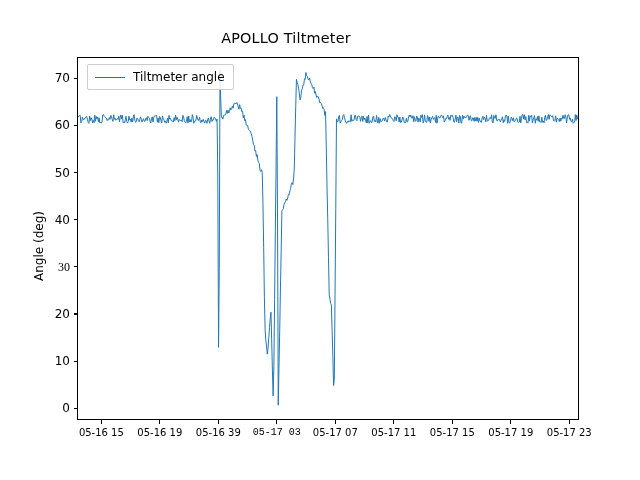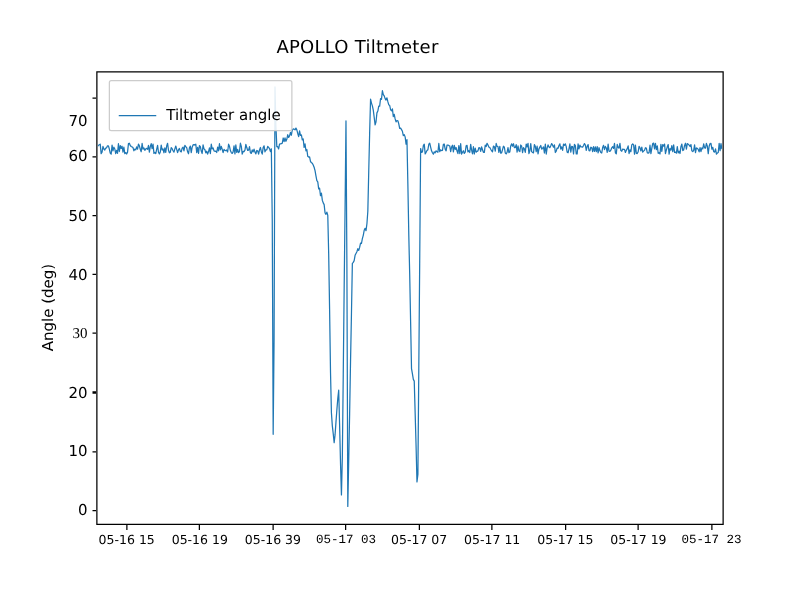--- a/index.html
+++ b/index.html
@@ -103,21 +103,21 @@
     top: 453px;
     width: 502px;
     text-align: center;
     font-size: 12px;
     white-space: nowrap;
   }
   #legend {
     position: absolute;
     left: 87px;
     top: 64px;
-    padding: 20px 8px 5px 7px;
+    padding: 5px 8px 5px 7px;
     border: 1px solid #cccccc;
     border-radius: 2px;
     background: rgba(255,255,255,0.88);
     display: flex;
     align-items: center;
     gap: 8px;
   }
   #legend-swatch {
     width: 30px;
     height: 0;
@@ -138,42 +138,42 @@
   <div id="chart-title">APOLLO Tiltmeter</div>
 
   <div id="ytick-labels">
       <div class="ytick-label" style="top: 408.214px;">0</div>
       <div class="ytick-label" style="top: 361.071px;">10</div>
       <div class="ytick-label" style="top: 313.929px;">20</div>
       <div class="ytick-label" style="top: 266.786px; font-family: Liberation Serif, serif;">30</div>
       <div class="ytick-label" style="top: 219.643px;">40</div>
       <div class="ytick-label" style="top: 172.5px;">50</div>
       <div class="ytick-label" style="top: 125.357px;">60</div>
-      <div class="ytick-label" style="top: 78.2143px; margin-top: 19px;">70</div>
+      <div class="ytick-label" style="top: 78.2143px;">70</div>
     </div>
   <div id="ytick-marks">
       <div class="ytick-mark" style="top: 407.714px;"></div>
       <div class="ytick-mark" style="top: 360.571px;"></div>
       <div class="ytick-mark" style="top: 313.429px;"></div>
       <div class="ytick-mark" style="top: 266.286px;"></div>
       <div class="ytick-mark" style="top: 219.143px;"></div>
       <div class="ytick-mark" style="top: 172px;"></div>
       <div class="ytick-mark" style="top: 124.857px;"></div>
       <div class="ytick-mark" style="top: 77.7143px;"></div>
     </div>
   <div id="xtick-labels">
       <div class="xtick-label" style="left: 101.369px;">05-16 15</div>
       <div class="xtick-label" style="left: 159.854px;">05-16 19</div>
       <div class="xtick-label" style="left: 218.34px;">05-16 39</div>
       <div class="xtick-label" style="left: 276.825px; font-family: Liberation Mono, monospace;">05-17 03</div>
       <div class="xtick-label" style="left: 335.311px;">05-17 07</div>
       <div class="xtick-label" style="left: 393.796px;">05-17 11</div>
       <div class="xtick-label" style="left: 452.282px;">05-17 15</div>
       <div class="xtick-label" style="left: 510.767px;">05-17 19</div>
-      <div class="xtick-label" style="left: 569.252px; font-family: Liberation Mono, monospace;">05-17 23</div>
+      <div class="xtick-label" style="left: 569.252px;">05-17 23</div>
     </div>
   <div id="xtick-marks">
       <div class="xtick-mark" style="left: 100.819px;"></div>
       <div class="xtick-mark" style="left: 159.304px;"></div>
       <div class="xtick-mark" style="left: 217.79px;"></div>
       <div class="xtick-mark" style="left: 276.275px;"></div>
       <div class="xtick-mark" style="left: 334.761px;"></div>
       <div class="xtick-mark" style="left: 393.246px;"></div>
       <div class="xtick-mark" style="left: 451.732px;"></div>
       <div class="xtick-mark" style="left: 510.217px;"></div>

